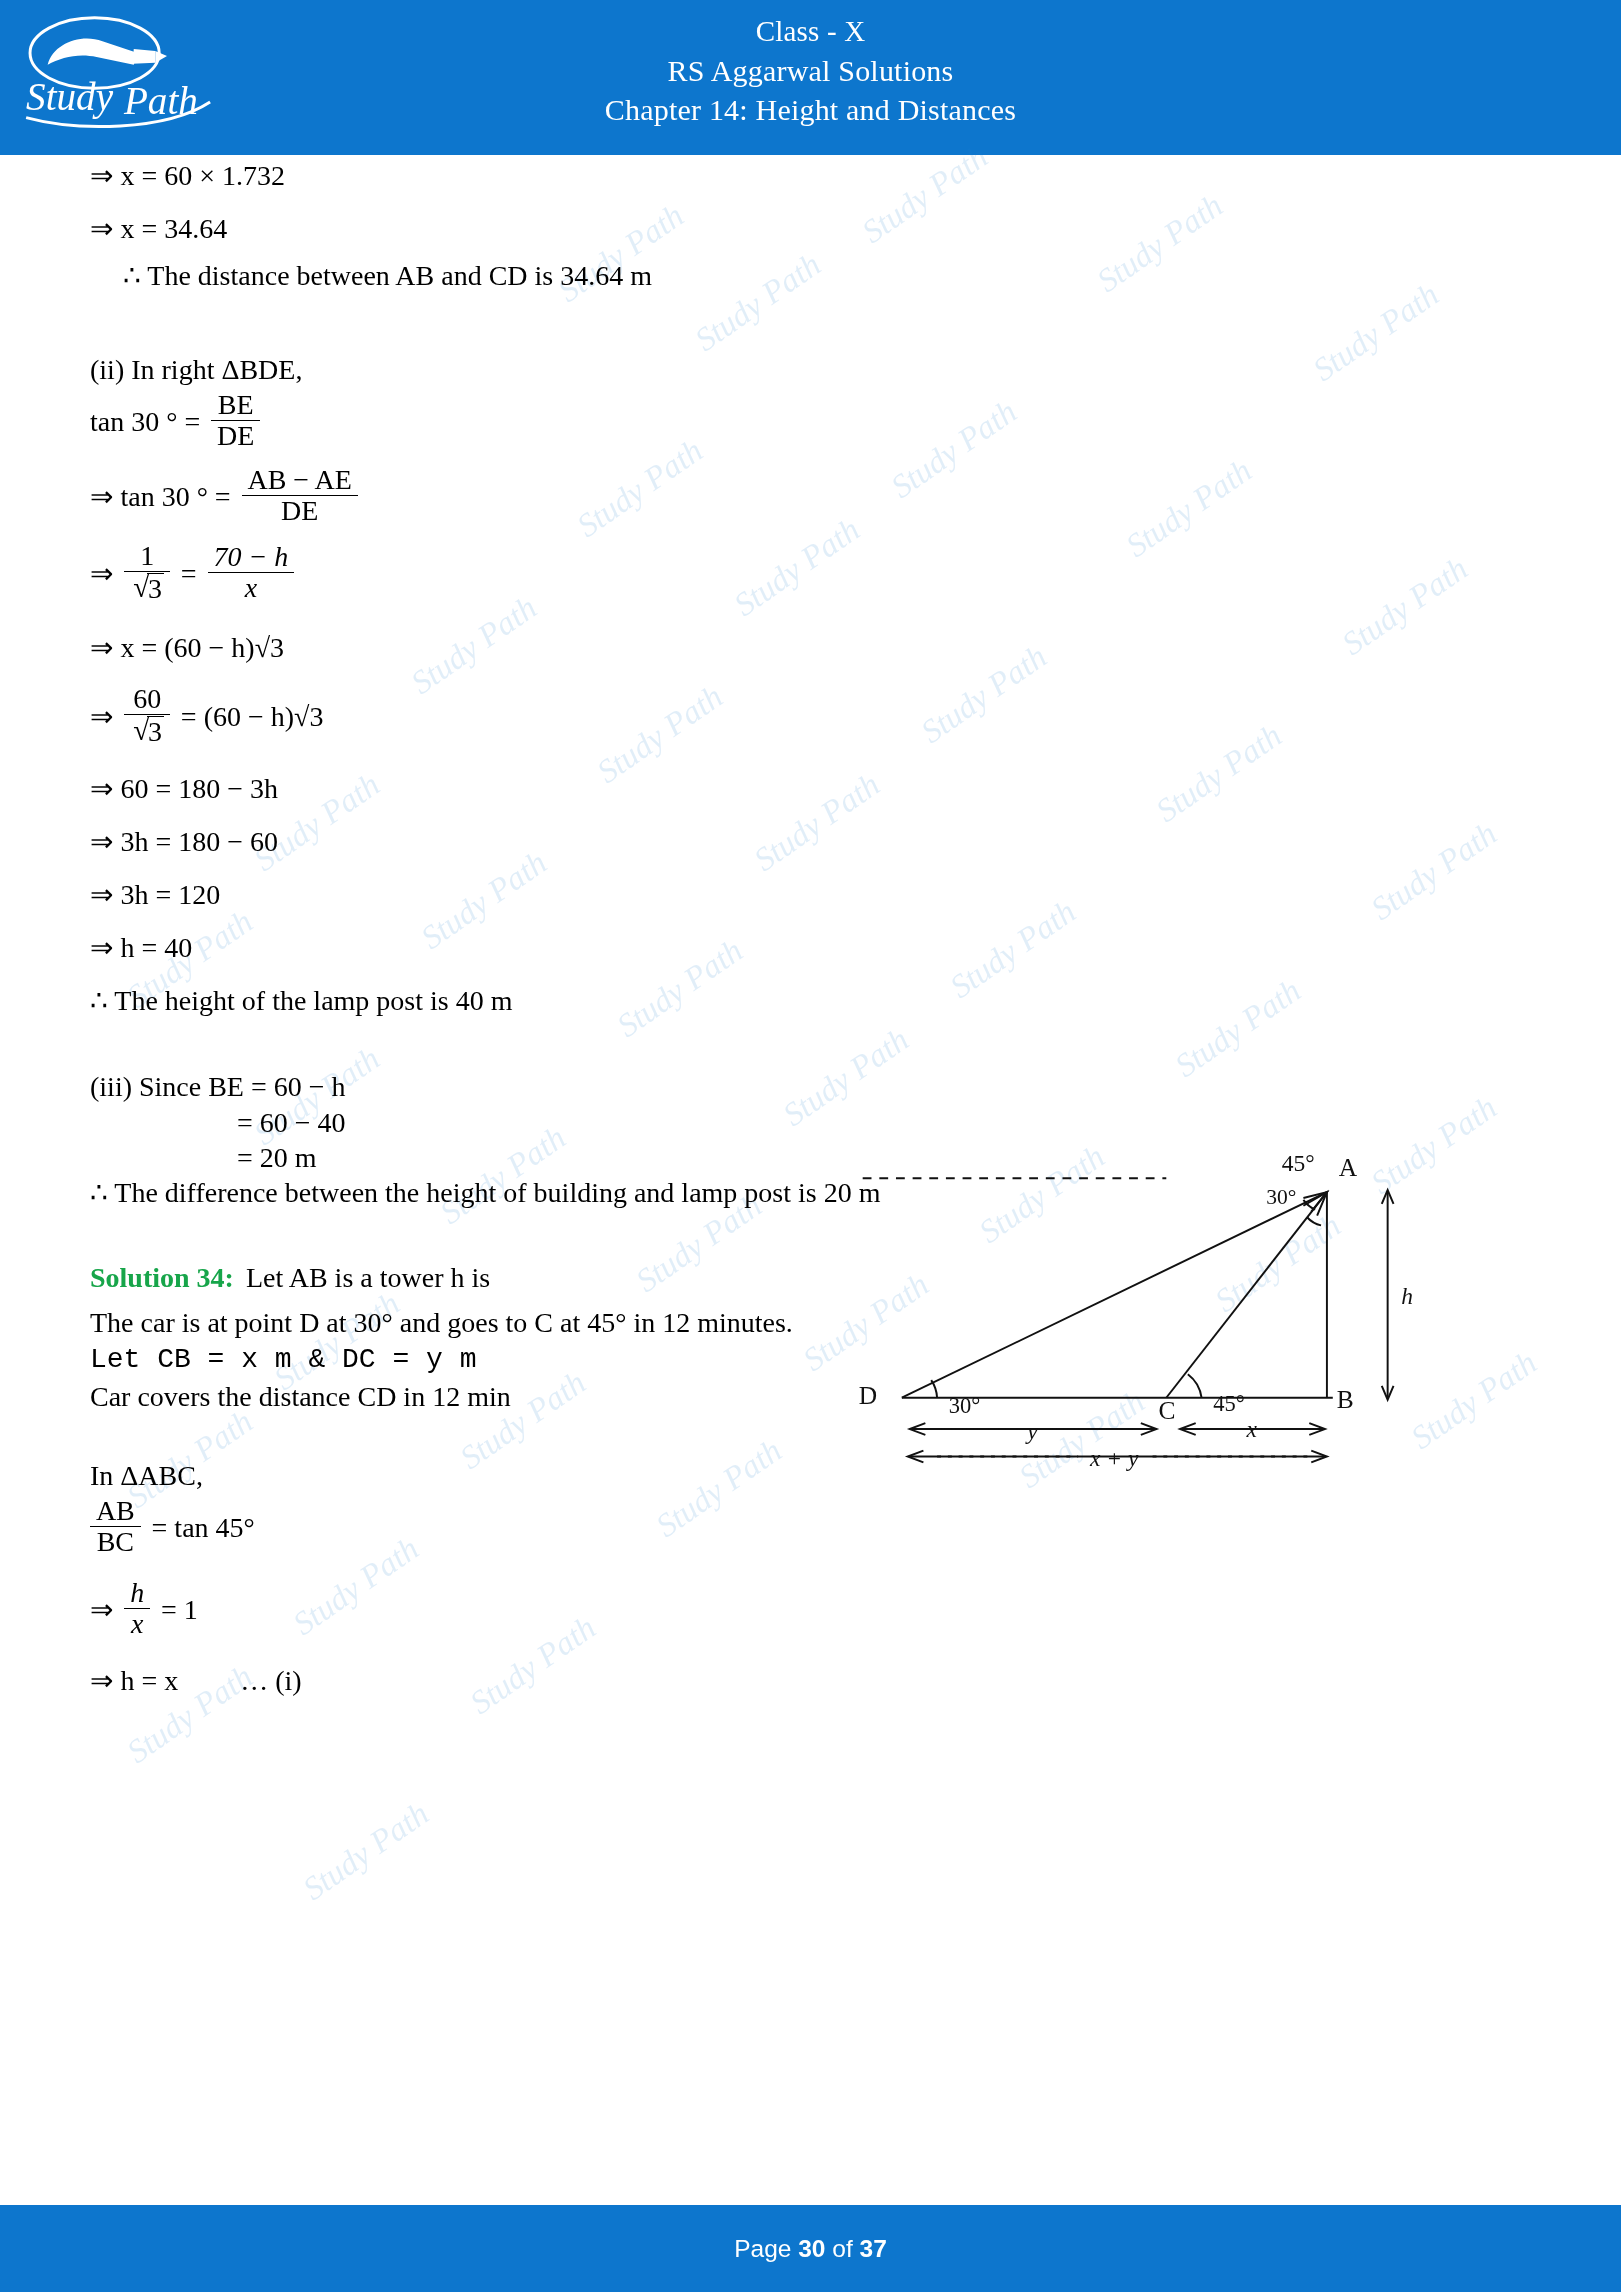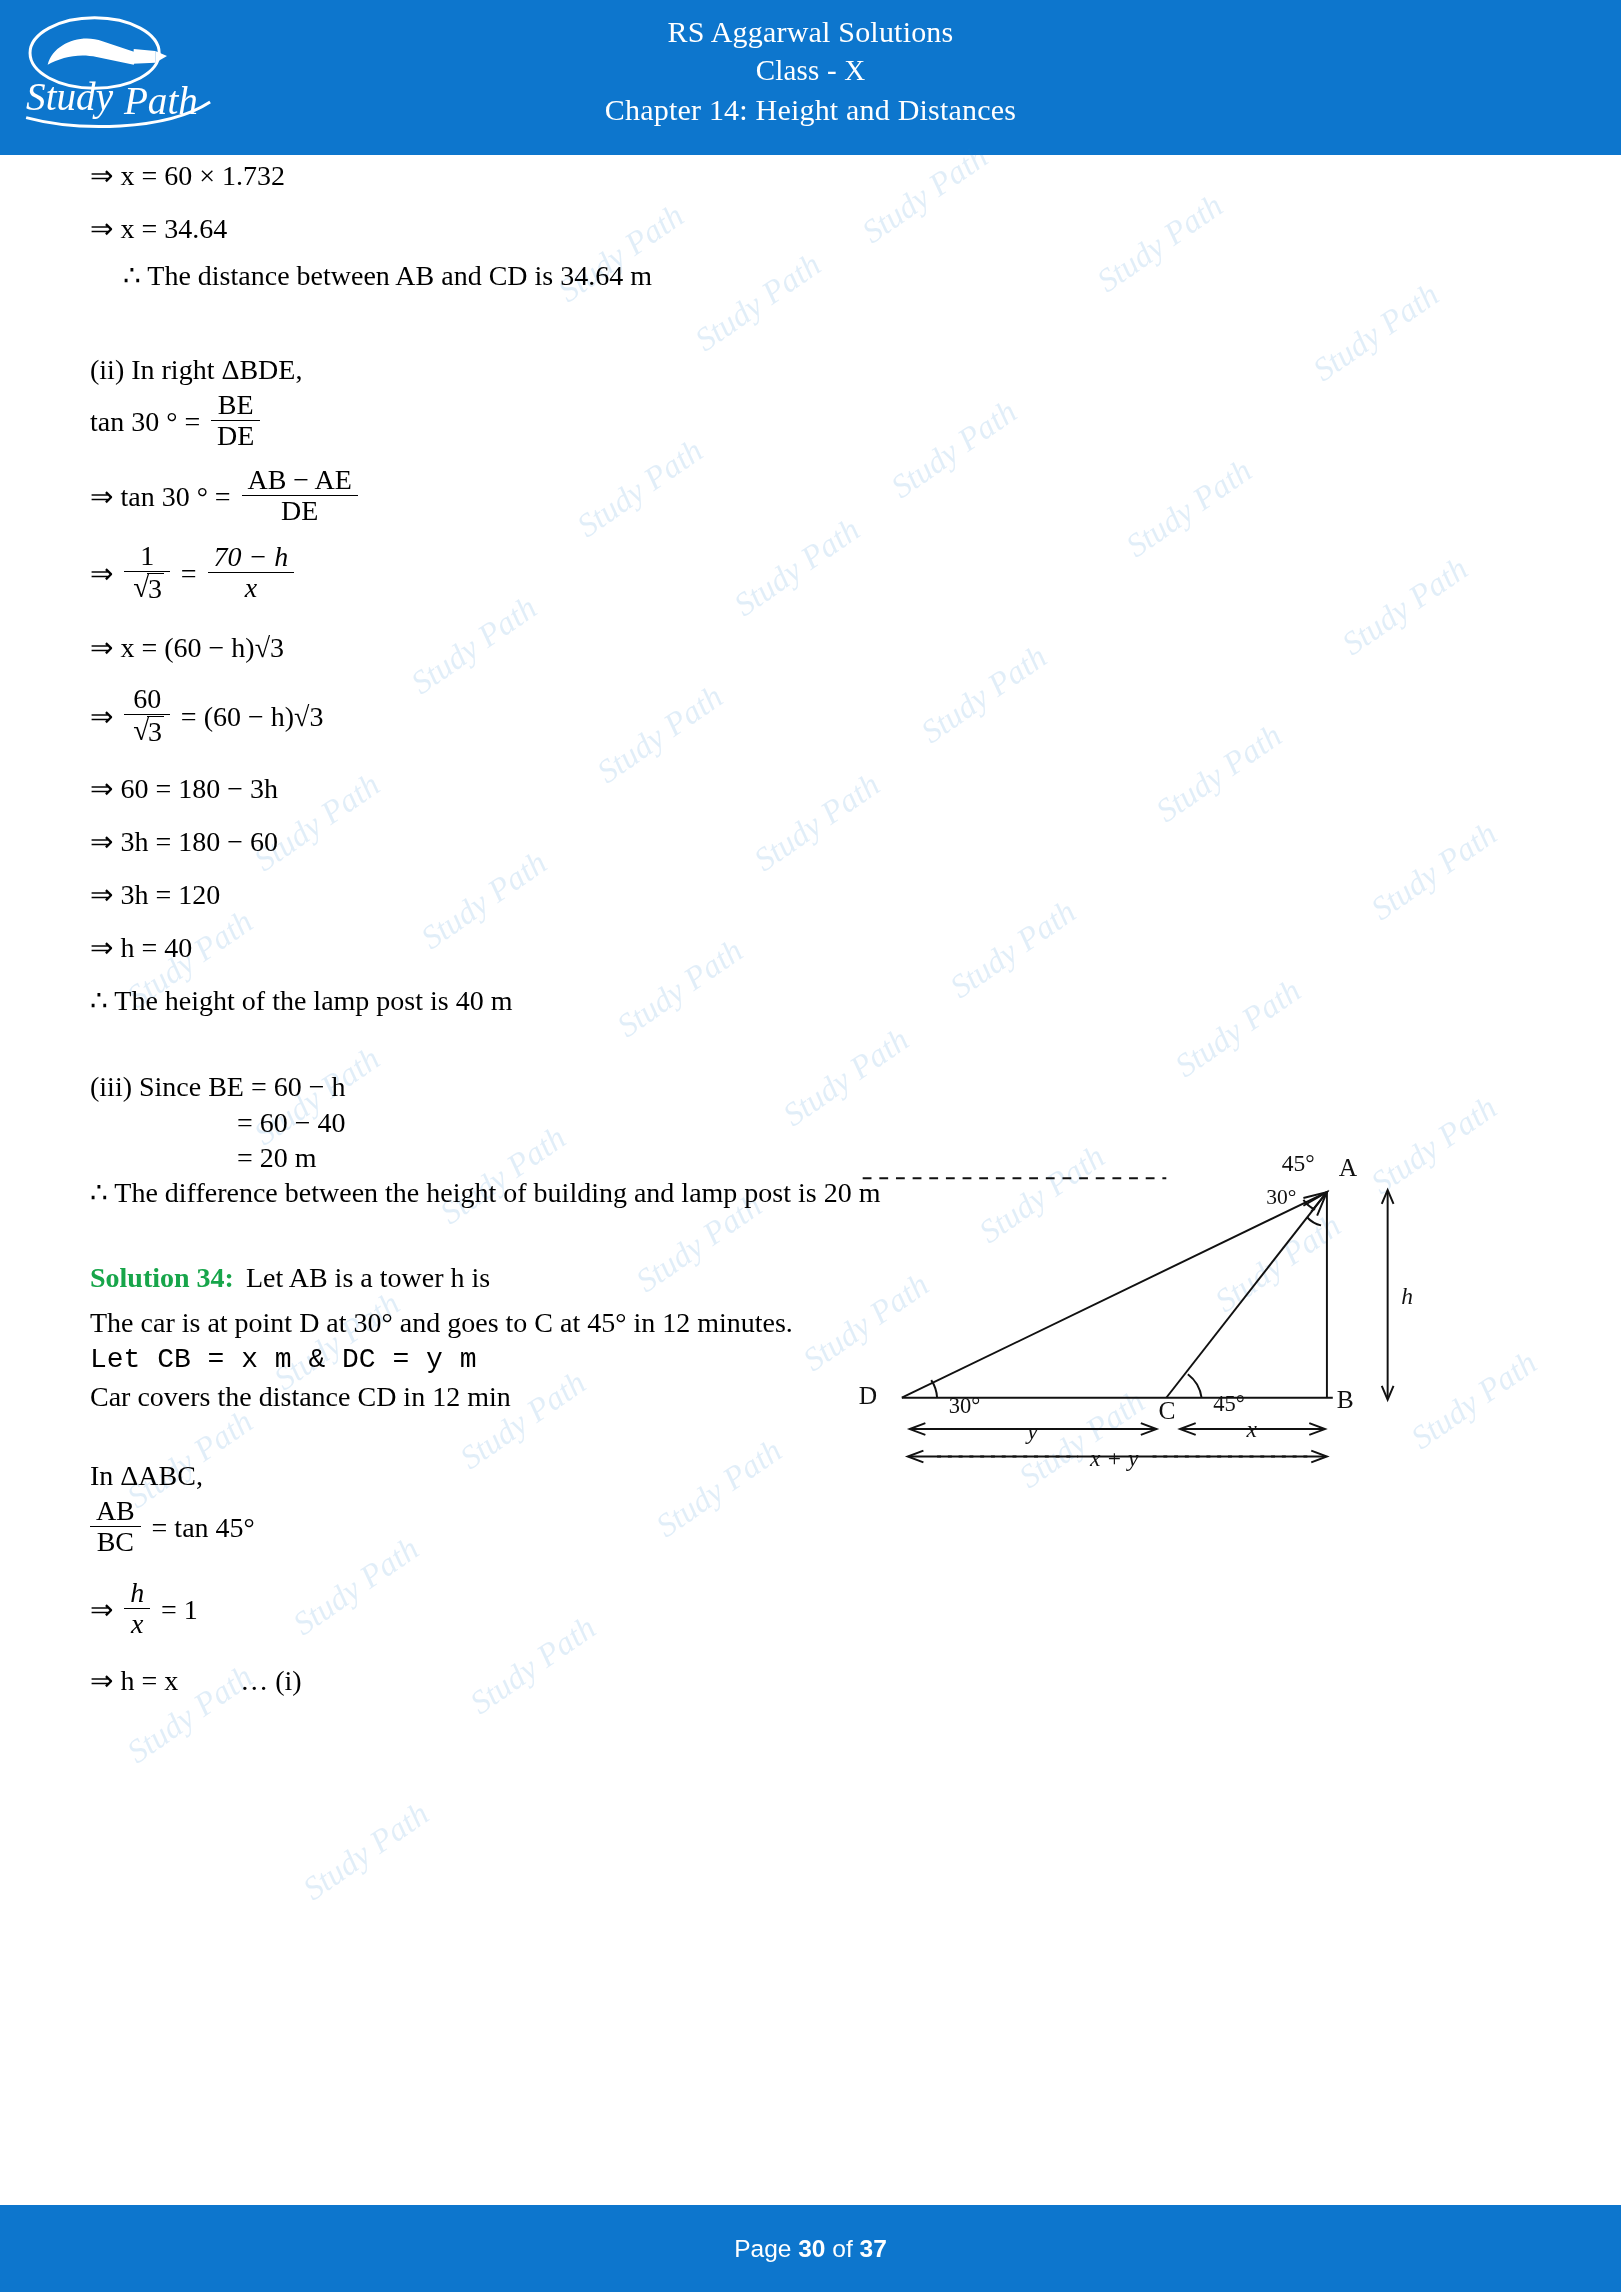--- a/index.html
+++ b/index.html
@@ -149,22 +149,22 @@
         <ellipse cx="78" cy="46" rx="66" ry="36" fill="none" stroke="#ffffff" stroke-width="3"></ellipse>
         <path d="M30 58 C 36 36, 64 26, 86 34 L 122 46 L 118 58 L 80 50 C 62 46, 44 50, 30 58 Z" fill="#ffffff"></path>
         <path d="M118 42 L 140 44 L 140 56 L 117 57 Z" fill="#ffffff"></path>
         <path d="M140 44 L 152 49 L 140 56 Z" fill="#ffffff"></path>
         <text x="8" y="104" font-family="Liberation Serif, serif" font-style="italic" font-size="40" fill="#ffffff">Study</text>
         <text x="108" y="108" font-family="Liberation Serif, serif" font-style="italic" font-size="40" fill="#ffffff">Path</text>
         <path d="M8 112 C 60 126, 150 126, 196 96" fill="none" stroke="#ffffff" stroke-width="3"></path>
       </svg>
     </div>
     <div class="header-center">
+      <div class="header-line cls">Class - X</div>
       <div class="header-line">RS Aggarwal Solutions</div>
-      <div class="header-line cls">Class - X</div>
       <div class="header-line">Chapter 14: Height and Distances</div>
     </div>
   </div>
 
   <div class="wm" style="left:118px; top:941px;">Study Path</div>
   <div class="wm" style="left:118px; top:1441px;">Study Path</div>
   <div class="wm" style="left:118px; top:1696px;">Study Path</div>
   <div class="wm" style="left:245px; top:804px;">Study Path</div>
   <div class="wm" style="left:245px; top:1078px;">Study Path</div>
   <div class="wm" style="left:265px; top:1323px;">Study Path</div>

